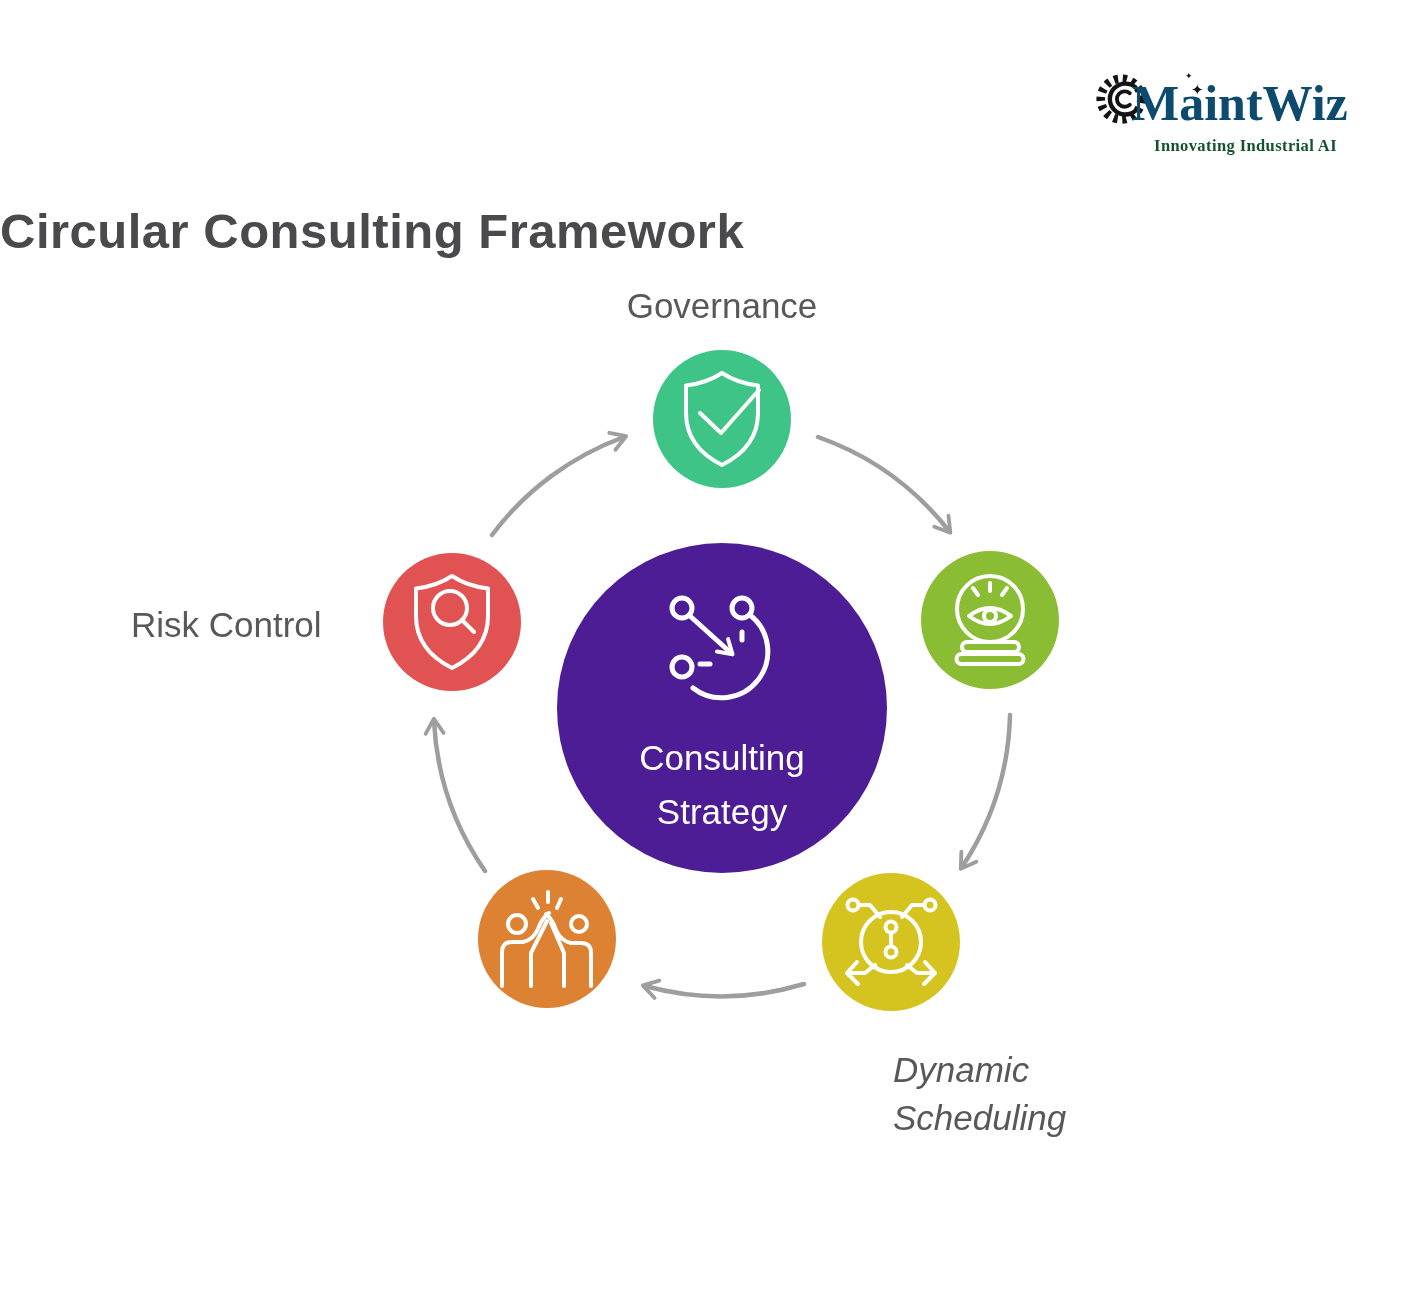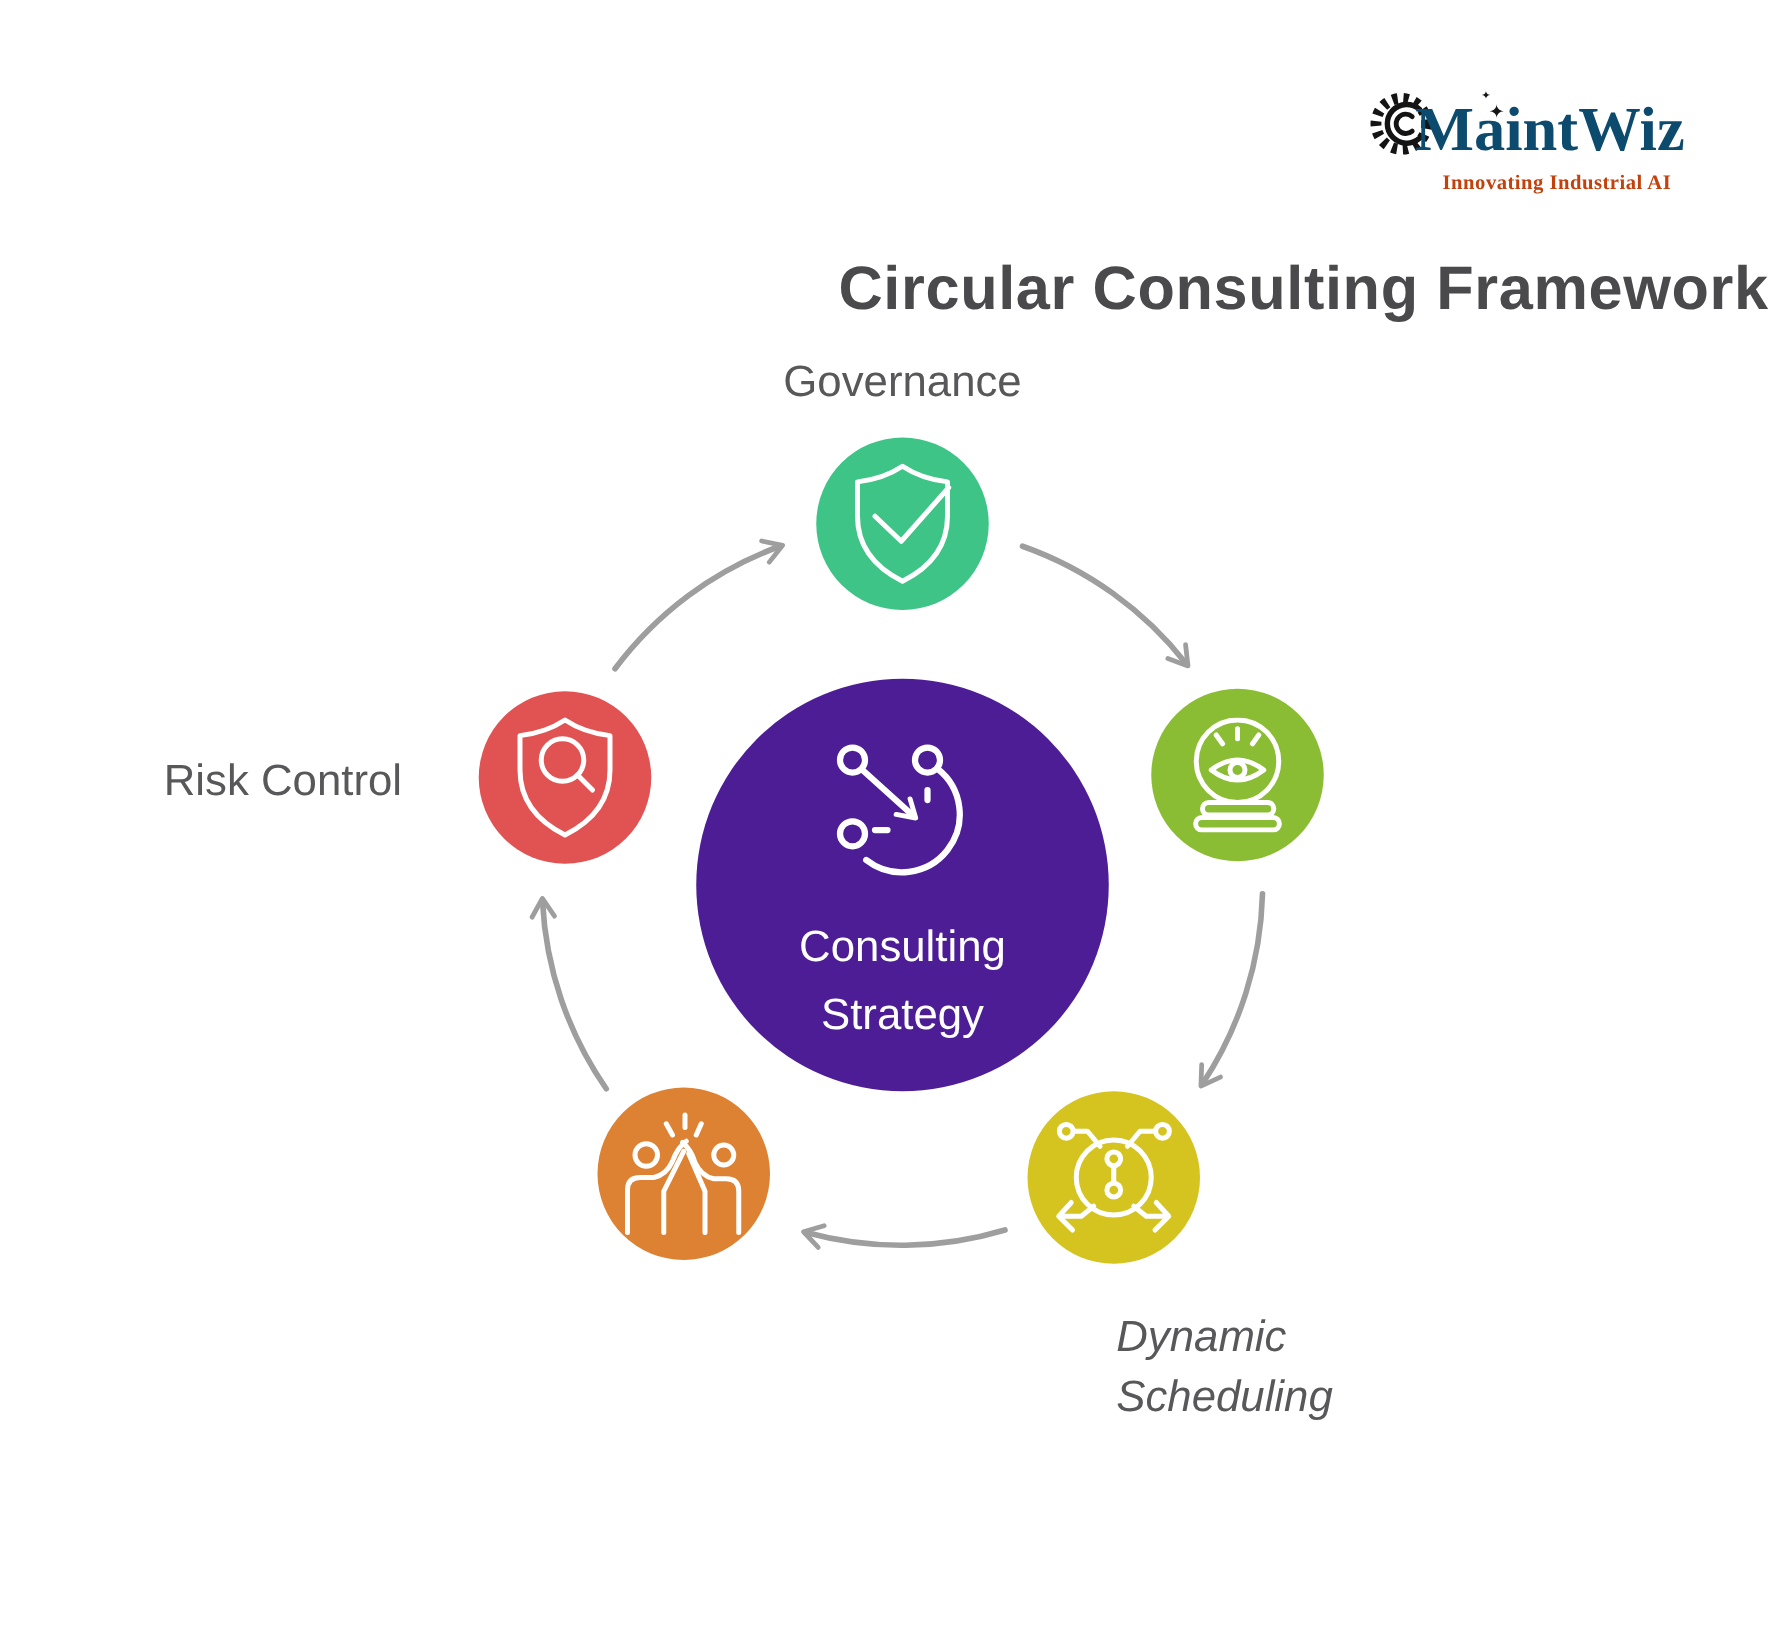--- a/index.html
+++ b/index.html
@@ -9,28 +9,28 @@
   }
   
   .logo{position:absolute;left:1092px;top:70px;width:250px;height:92px;}
   .logo .gear{position:absolute;left:2px;top:2px;width:58px;height:58px;}
   .logo .wordmark{
     position:absolute;left:40px;top:4px;font-family:Liberation Serif, serif;
     font-size:50px;font-weight:600;color:#0c4a6e;letter-spacing:0px;white-space:nowrap;
   }
   .logo .tagline{
     position:absolute;left:30px;top:66px;width:215px;text-align:right;
-    font-family:"Liberation Serif",serif;font-size:16.5px;font-weight:700;color:#c2410c;
+    font-family:"Liberation Serif",serif;font-size:16.5px;font-weight:700;color:#14532d;
     letter-spacing:.4px;white-space:nowrap;
   }
   .logo .sparkle{position:absolute;left:99px;top:12px;font-size:15px;color:#141414;line-height:1;}
   .logo .sparkle-sm{position:absolute;left:93px;top:2px;font-size:9px;color:#141414;line-height:1;}
   
   .title{
-    position:absolute;left:0;top:170px;width:100%;text-align:right;
+    position:absolute;left:0;top:170px;width:100%;text-align:left;
     font-size:49px;font-weight:700;color:#4A4A4C;letter-spacing:.5px;
   }
   
   .arrows{position:absolute;left:0;top:0;pointer-events:none;}
   .flow-arrow{fill:none;stroke:#9E9E9E;stroke-width:4.5;stroke-linecap:round;}
   
   .hub{
     position:absolute;left:557px;top:543px;width:330px;height:330px;border-radius:50%;
     background:#A9A9A9;
   }

